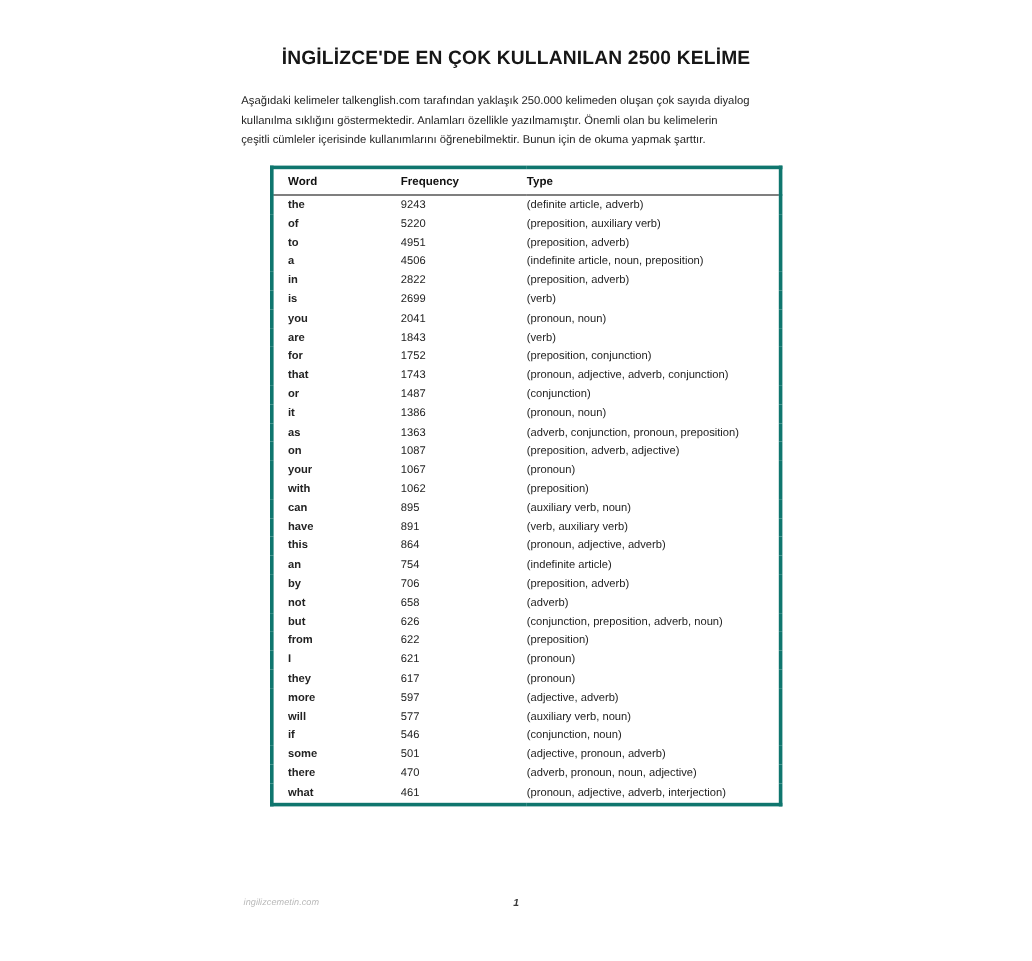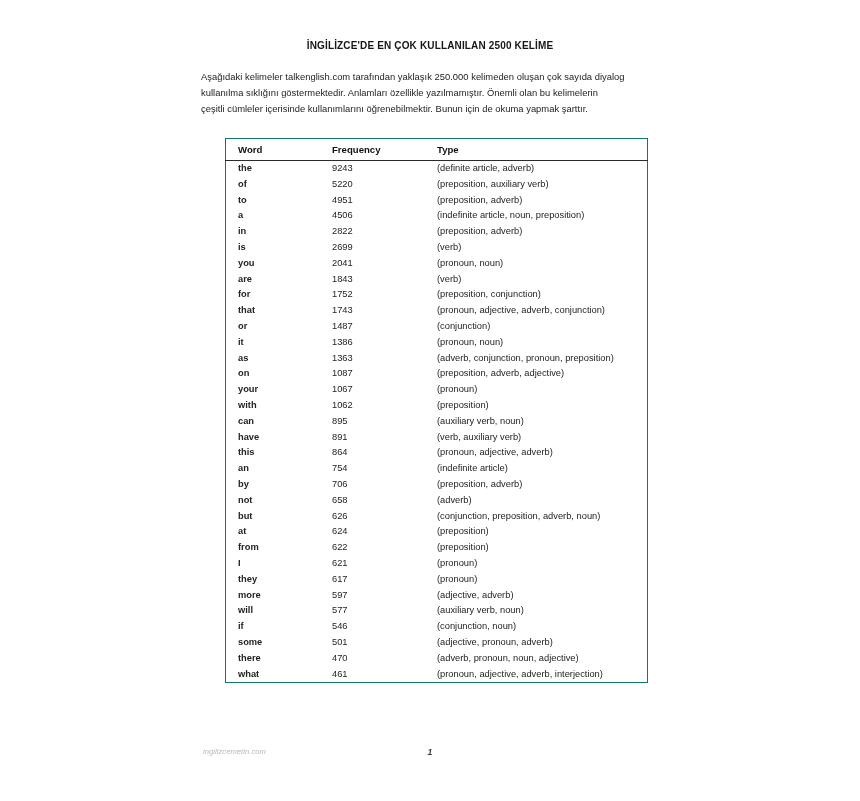--- a/index.html
+++ b/index.html
@@ -16,21 +16,21 @@
   }
   .page {
     position: relative;
     width: 860px;
     height: 801px;
     background: #ffffff;
     box-sizing: border-box;
   }
   .doc-title {
     text-align: center;
-    font-size: 10px;
+    font-size: 16px;
     font-weight: bold;
     letter-spacing: 0.15px;
     color: #161616;
     margin: 0;
     padding-top: 40px;
   }
   .intro {
     margin: 0;
     padding: 18px 200px 0 201px;
     font-size: 9.4px;
@@ -44,21 +44,21 @@
   }
   .table-wrap {
     position: absolute;
     left: 225px;
     top: 138px;
     width: 412px;
   }
   table.freq {
     width: 412px;
     border-collapse: collapse;
-    border: 1px solid #0f766e;
+    border: 3px solid #0f766e;
     background: #ffffff;
     font-size: 9.3px;
     table-layout: fixed;
   }
   table.freq thead th {
     text-align: left;
     font-weight: bold;
     font-size: 9.6px;
     color: #111111;
     padding: 5px 0 5px 0;
@@ -237,25 +237,20 @@
             <td class="col-word">not</td>
             <td class="col-freq">658</td>
             <td class="col-type">(adverb)</td>
           </tr>
           <tr>
             <td class="col-word">but</td>
             <td class="col-freq">626</td>
             <td class="col-type">(conjunction, preposition, adverb, noun)</td>
           </tr>
           <tr>
-            <td class="col-word">at</td>
-            <td class="col-freq">624</td>
-            <td class="col-type">(preposition)</td>
-          </tr>
-          <tr>
             <td class="col-word">from</td>
             <td class="col-freq">622</td>
             <td class="col-type">(preposition)</td>
           </tr>
           <tr>
             <td class="col-word">I</td>
             <td class="col-freq">621</td>
             <td class="col-type">(pronoun)</td>
           </tr>
           <tr>

